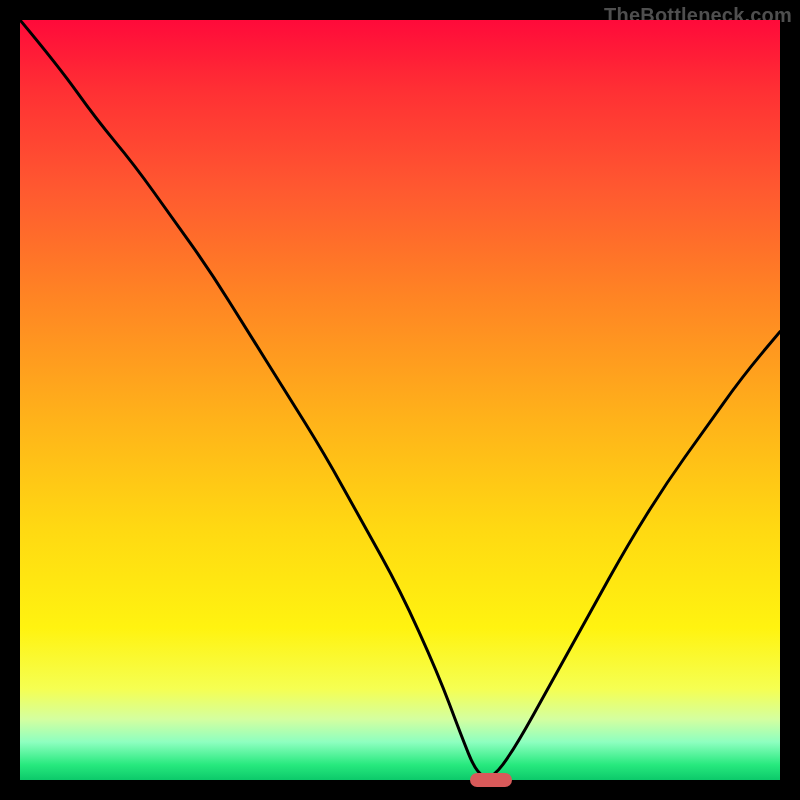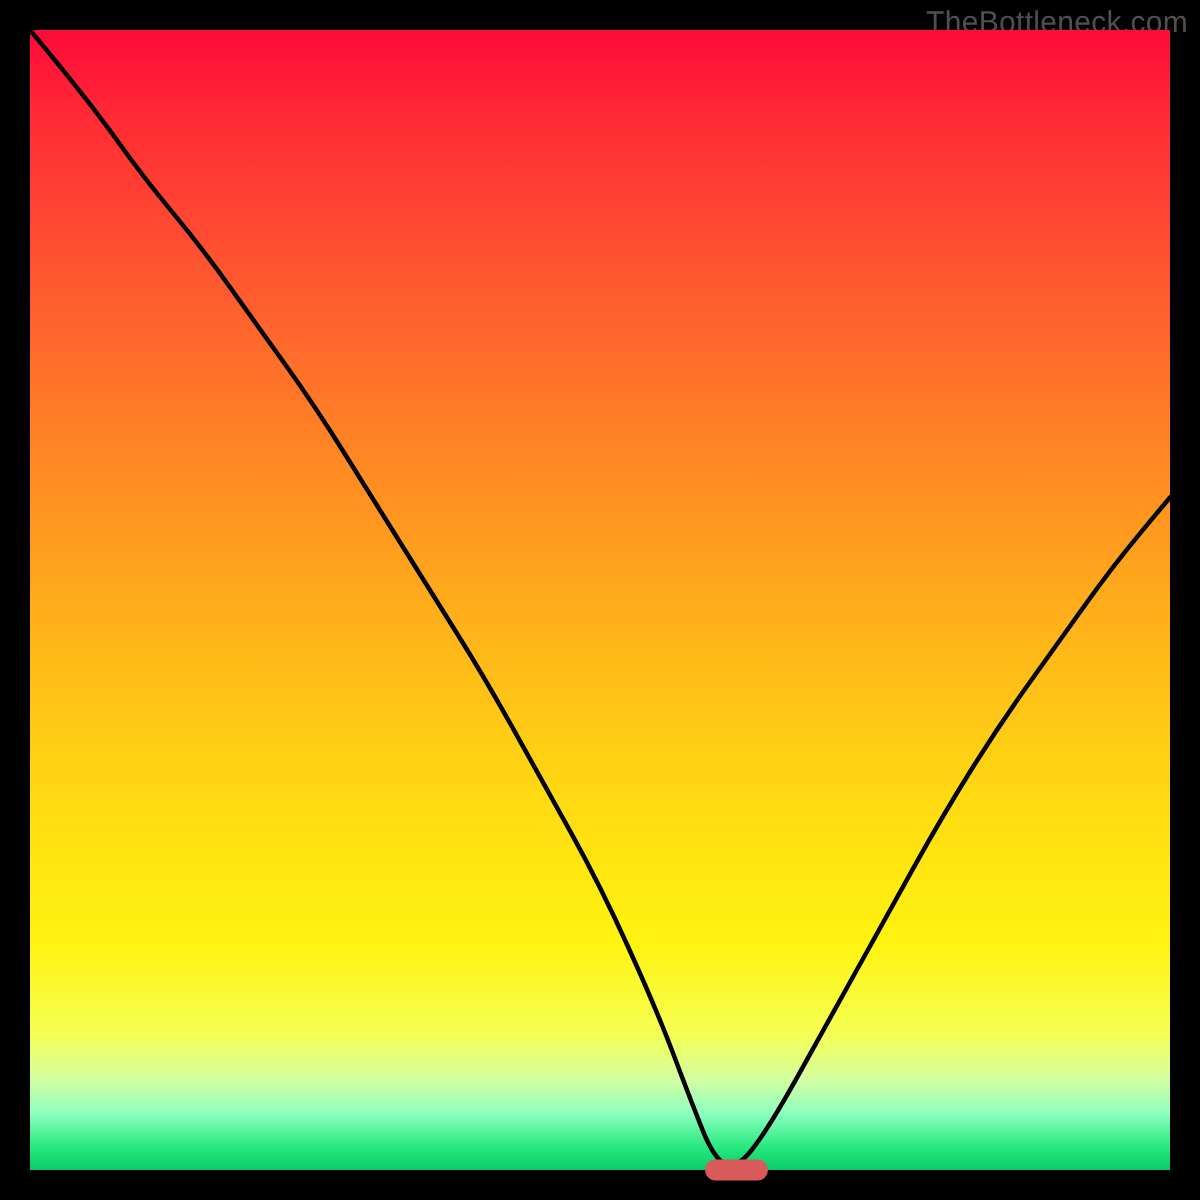--- a/index.html
+++ b/index.html
@@ -57,21 +57,21 @@
     border-radius: 7px;
     background: #d85a5a;
     transform: translate(-50%, -50%);
   }
   .watermark {
     position: absolute;
     top: 4px;
     right: 8px;
     color: #4f4f4f;
     font-size: 20px;
-    font-weight: 400;
+    font-weight: 700;
     letter-spacing: 0.2px;
   }
 </style>
 </head>
 <body>
 
 <div class="frame">
 
   <div class="watermark">TheBottleneck.com</div>
 

